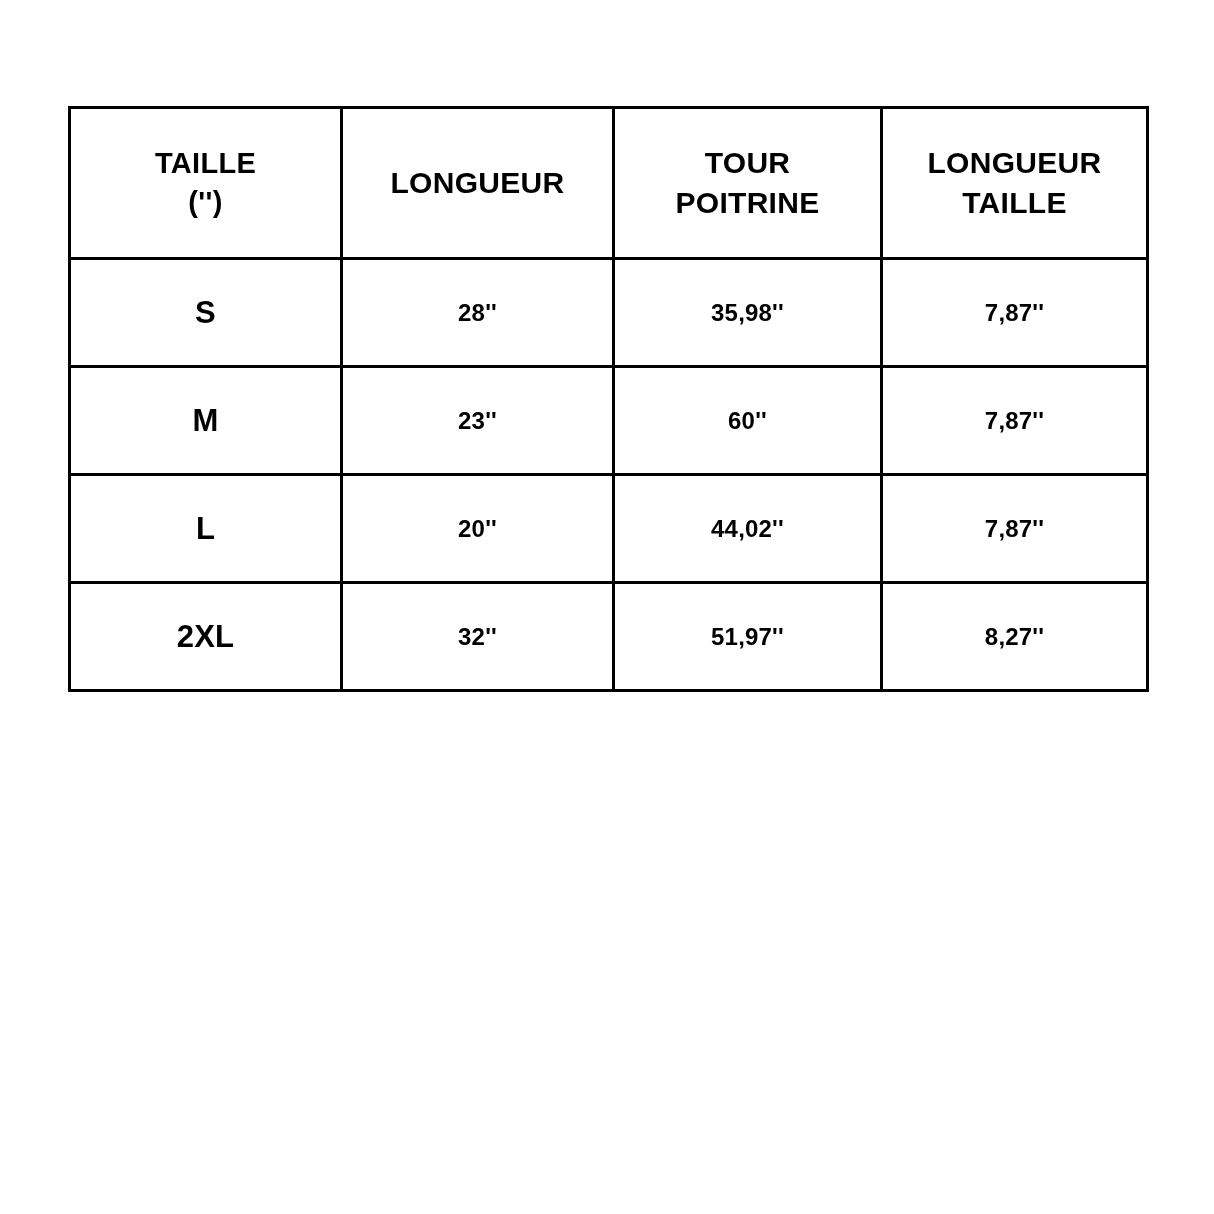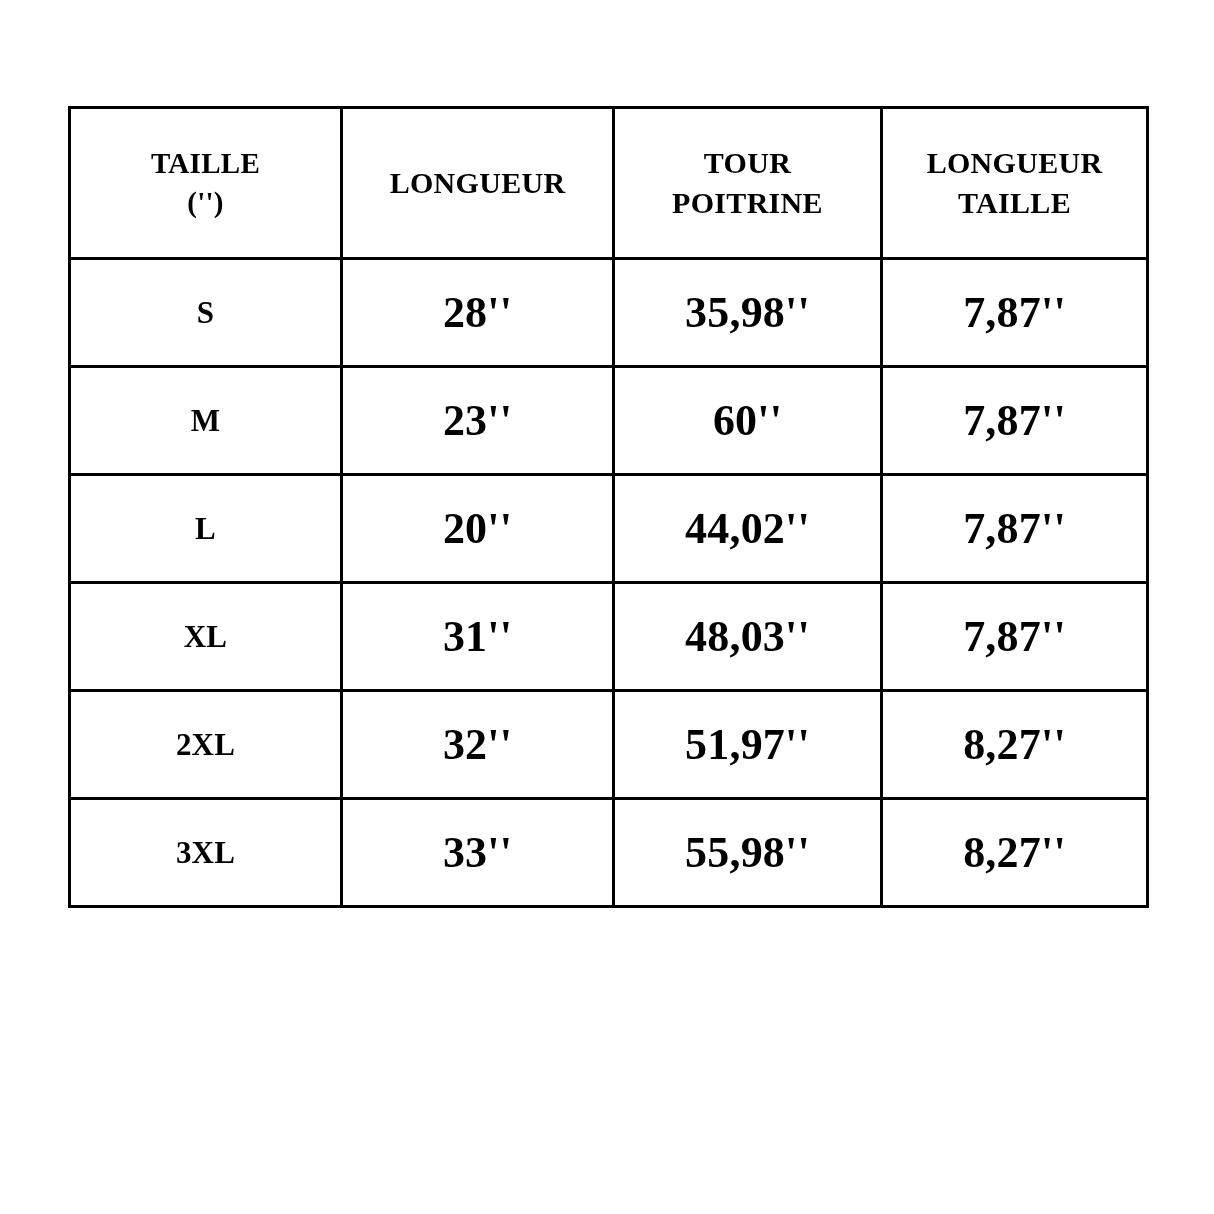--- a/index.html
+++ b/index.html
@@ -18,21 +18,20 @@
     position: relative;
     width: 1214px;
     height: 1214px;
     box-sizing: border-box;
   }
   .table-wrap {
     position: absolute;
     left: 68px;
     top: 106px;
     width: 1078px;
-    font-family: Liberation Serif, serif;
   }
   table.size-chart {
     border-collapse: collapse;
     width: 1078px;
     table-layout: fixed;
   }
   table.size-chart td,
   table.size-chart th {
     border: 3px solid #000000;
     text-align: center;
@@ -48,21 +47,21 @@
 
   thead th {
     height: 148px;
     font-size: 30px;
     line-height: 1.35;
     letter-spacing: 0.3px;
   }
   thead th.h1 { font-size: 29px; }
   tbody td {
     height: 105px;
-    font-size: 44px;
+    font-size: 24px;
     letter-spacing: 0.2px;
   }
   tbody td.sizecell {
     font-size: 31px;
   }
   .nowrap { white-space: nowrap; }
   .two-line { display: block; }
 </style>
 </head>
 <body>
@@ -108,33 +107,21 @@
           <td>60''</td>
           <td>7,87''</td>
         </tr>
         <tr>
           <td class="sizecell">L</td>
           <td>20''</td>
           <td>44,02''</td>
           <td>7,87''</td>
         </tr>
         <tr>
-          <td class="sizecell">XL</td>
-          <td>31''</td>
-          <td>48,03''</td>
-          <td>7,87''</td>
-        </tr>
-        <tr>
           <td class="sizecell">2XL</td>
           <td>32''</td>
           <td>51,97''</td>
-          <td>8,27''</td>
-        </tr>
-        <tr>
-          <td class="sizecell">3XL</td>
-          <td>33''</td>
-          <td>55,98''</td>
           <td>8,27''</td>
         </tr>
       </tbody>
     </table>
   </div>
 </div>
 
 </body></html>

